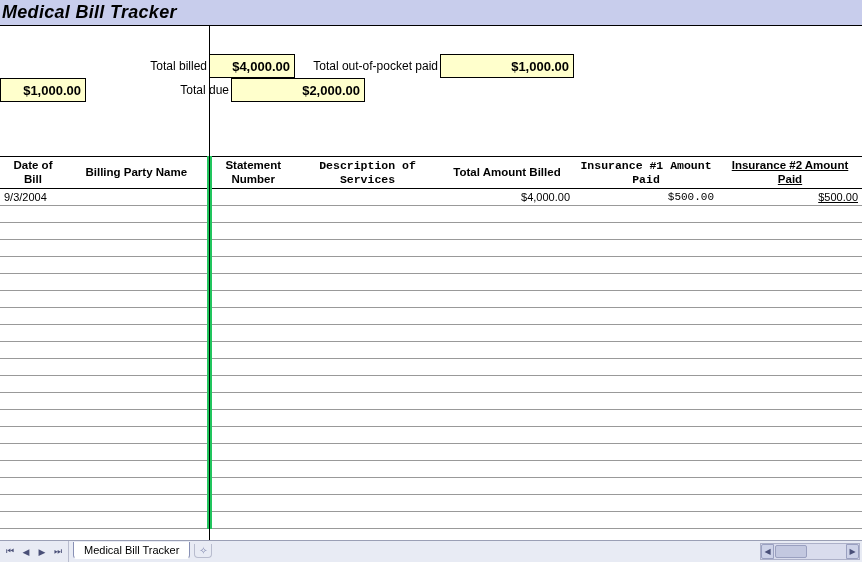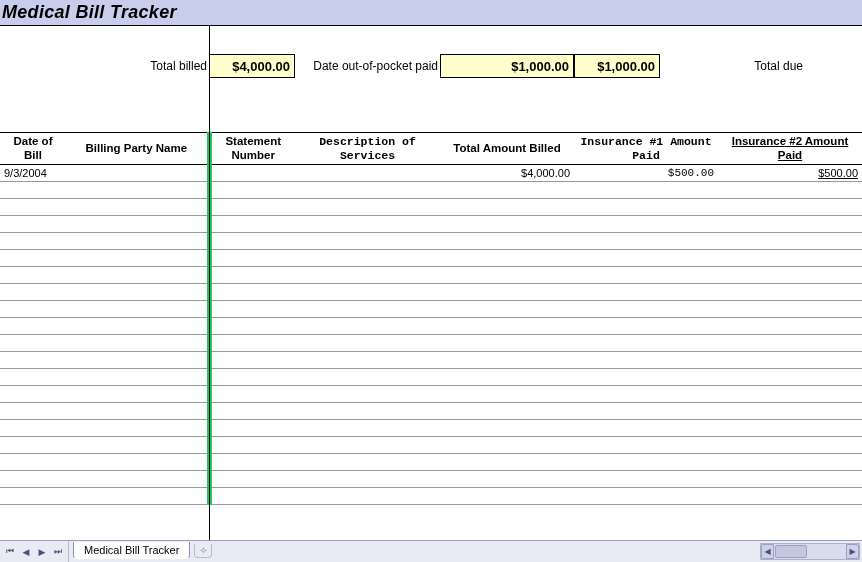--- a/index.html
+++ b/index.html
@@ -32,20 +32,21 @@
     position: absolute;
     left: 209px;
     top: 26px;
     width: 1px;
     height: 514px;
     background: #000;
   }
   .summary {
     margin-top: 28px;
     display: flex;
+    flex-direction: column;
     gap: 0;
   }
   .summary-row {
     display: flex;
     height: 24px;
     align-items: stretch;
   }
   .summary-label {
     width: 209px;
     text-align: right;
@@ -218,26 +219,27 @@
 <div class="title-bar">
   <span class="title">Medical Bill Tracker</span>
 </div>
 
 <div class="vline"></div>
 
 <div class="summary">
   <div class="summary-row">
     <div class="summary-label">Total billed</div>
     <div class="summary-value">$4,000.00</div>
-    <div class="summary-label2">Date out-of-pocket paid</div>
+    <div class="summary-label2">Total out-of-pocket paid</div>
     <div class="summary-value2">$1,000.00</div>
   </div>
   <div class="summary-row">
     <div class="summary-value">$1,000.00</div>
     <div class="summary-label2">Total due</div>
+    <div class="summary-value2">$2,000.00</div>
   </div>
 </div>
 
 <div class="header-gap"></div>
 
 <table class="table">
   <thead>
     <tr>
       <th class="col-date">Date of Bill</th>
       <th class="col-party sep-r">Billing Party Name</th>

